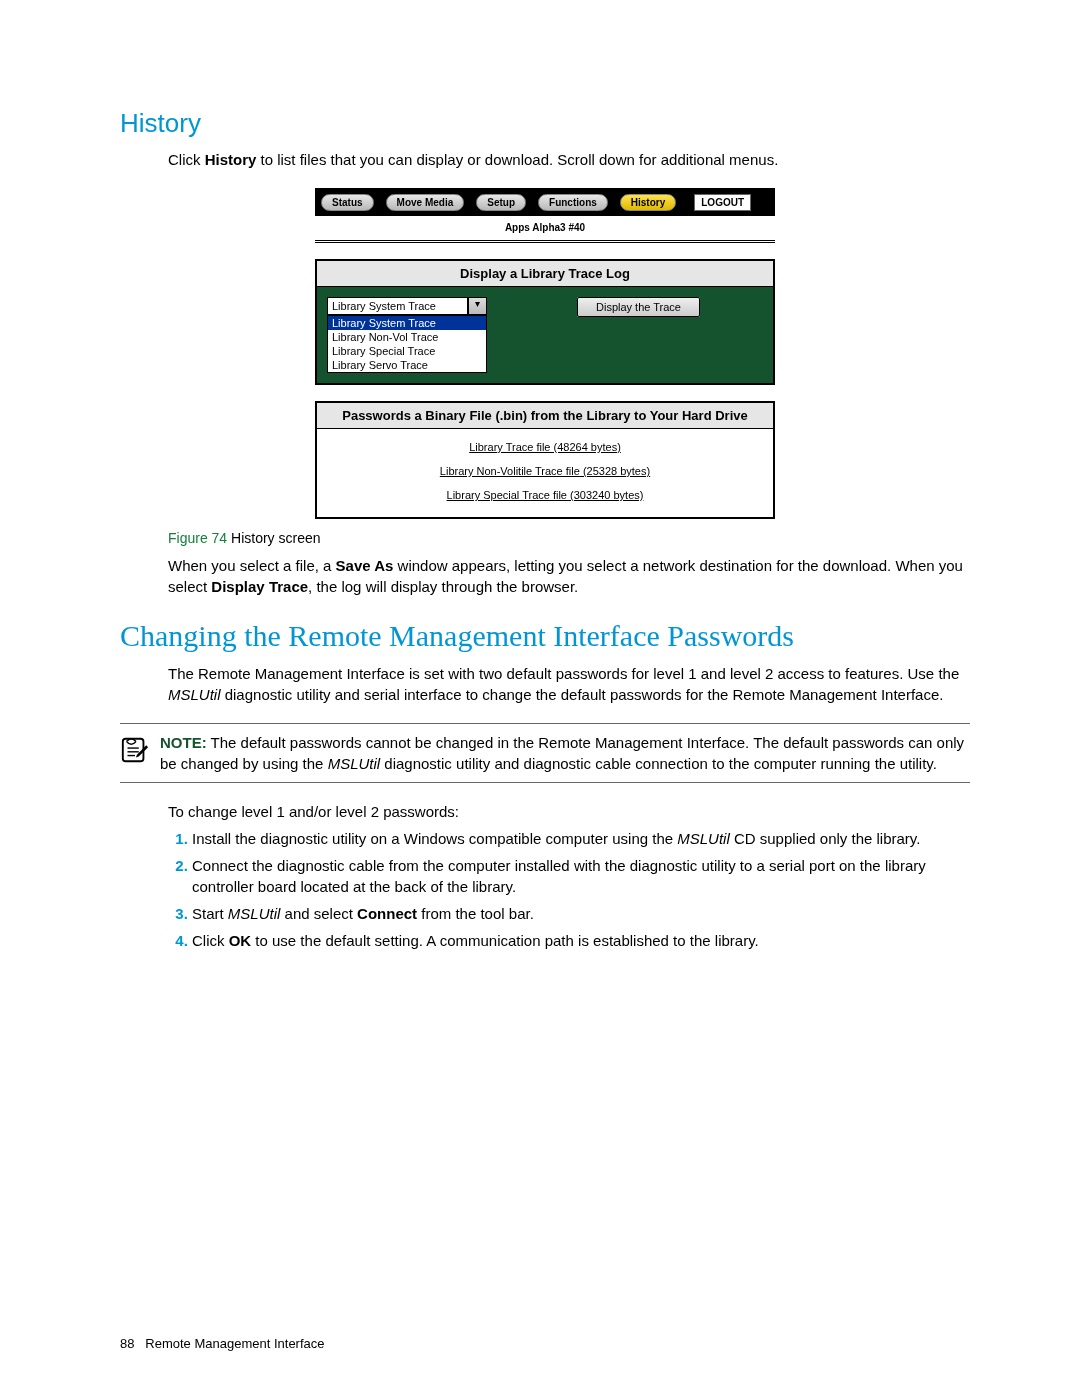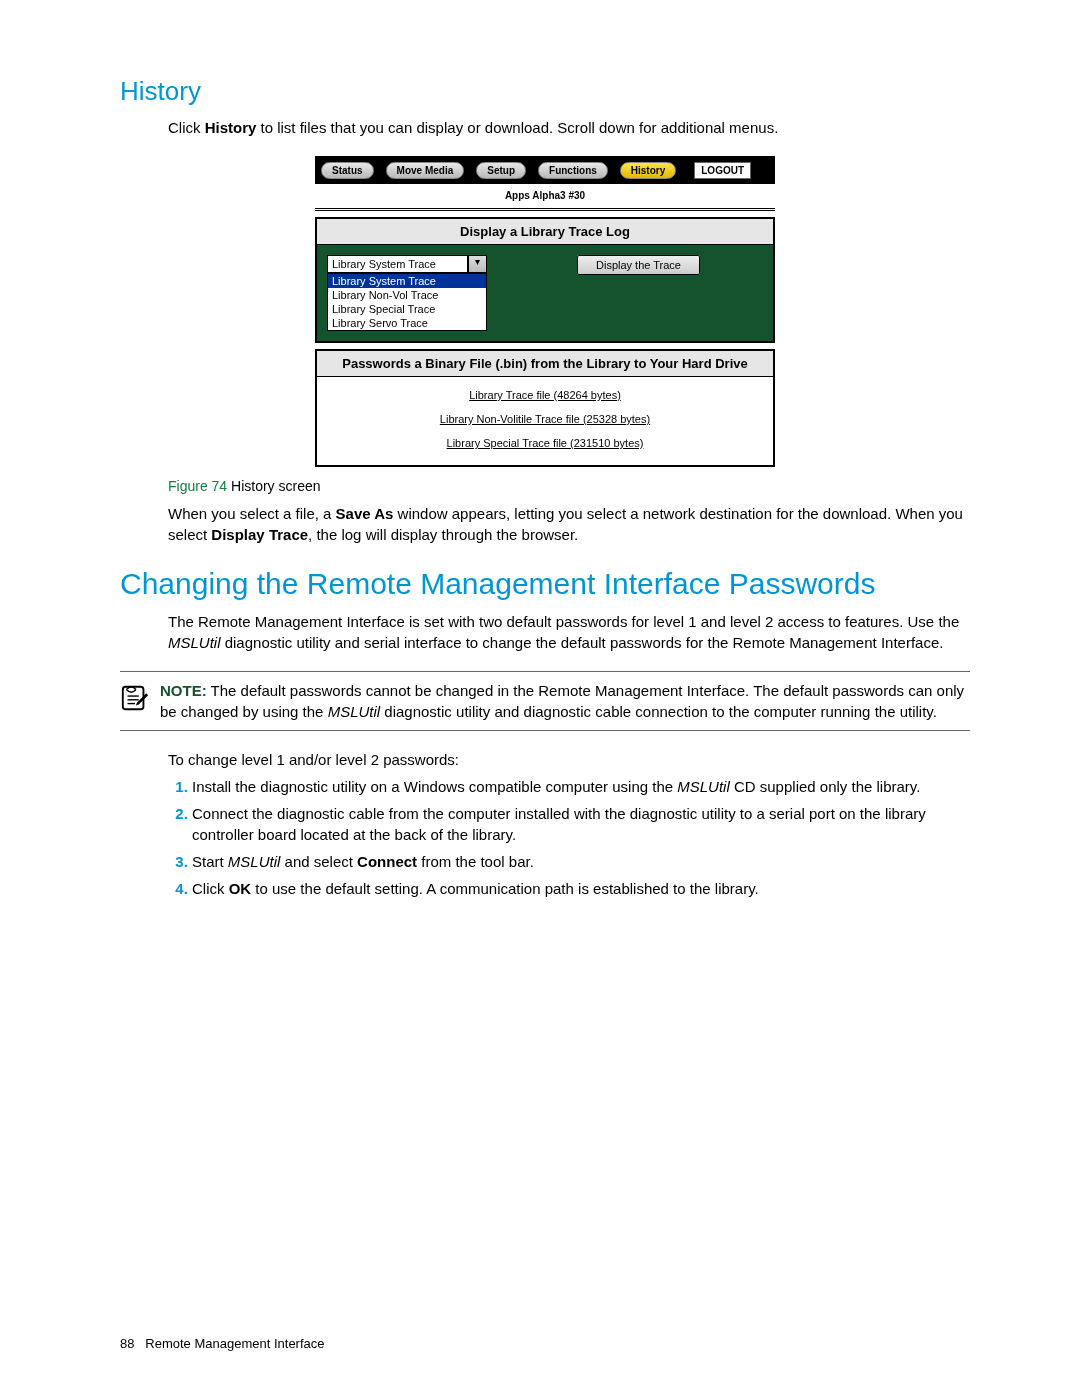--- a/index.html
+++ b/index.html
@@ -6,37 +6,37 @@
     margin: 0;
     padding: 0;
     background: #fff;
     font-family: Arial, Helvetica, sans-serif;
     font-size: 15px;
     color: #000;
   }
   .page {
     width: 1080px;
     min-height: 1397px;
-    padding: 76px 110px 60px 120px;
+    padding: 108px 110px 60px 120px;
     box-sizing: border-box;
     position: relative;
   }
   .h2 {
     color: #0096d6;
     font-size: 26px;
     font-weight: 400;
     margin: 0 0 10px 0;
     font-family: "Helvetica Neue", Arial, sans-serif;
   }
   .h1 {
     color: #0096d6;
     font-size: 30px;
     font-weight: 400;
     margin: 22px 0 10px 0;
-    font-family: Liberation Sans, sans-serif;
+    font-family: Liberation Serif, serif;
   }
   .body-indent {
     margin-left: 48px;
     line-height: 1.4;
   }
   p { margin: 6px 0; }
   .bold { font-weight: bold; }
   .italic { font-style: italic; }
   .screenshot {
     width: 460px;
@@ -78,21 +78,21 @@
     text-align: center;
     padding: 6px 0;
   }
   .hr-double {
     border: none;
     border-top: 1px solid #000;
     margin: 1px 0;
   }
   .panel {
     border: 2px solid #000;
-    margin-top: 6px;
+    margin-top: 16px;
     background: #e6e6e6;
   }
   .panel-header {
     font-weight: bold;
     text-align: center;
     padding: 5px;
     font-size: 13px;
     background: #e6e6e6;
     border-bottom: 1px solid #000;
   }
@@ -193,21 +193,21 @@
 
   <div class="screenshot">
     <div class="navbar">
       <span class="pill">Status</span>
       <span class="pill">Move Media</span>
       <span class="pill">Setup</span>
       <span class="pill">Functions</span>
       <span class="pill active">History</span>
       <span class="logout">LOGOUT</span>
     </div>
-    <div class="sub-label">Apps Alpha3 #30</div>
+    <div class="sub-label">Apps Alpha3 #40</div>
     <hr class="hr-double">
       <hr class="hr-double">
 
     <div class="panel">
       <div class="panel-header">Display a Library Trace Log</div>
       <div class="panel-body">
         <div class="trace-controls">
           <div class="dropdown-wrapper">
             <div style="display:flex">
               <div class="dropdown-input">
@@ -227,21 +227,21 @@
           </div>
         </div>
       </div>
     </div>
 
     <div class="panel">
       <div class="panel-header">Passwords a Binary File (.bin) from the Library to Your Hard Drive</div>
       <div class="download-links">
         <div>Library Trace file (48264 bytes)</div>
         <div>Library Non-Volitile Trace file (25328 bytes)</div>
-        <div>Library Special Trace file (231510 bytes)</div>
+        <div>Library Special Trace file (303240 bytes)</div>
       </div>
     </div>
   </div>
 
   <div class="body-indent">
     <div class="figure-caption">
       <span class="lbl">Figure 74</span><span> History screen</span>
     </div>
     <p>
       <span>When you select a file, a </span><span class="bold">Save As</span><span> window appears, letting you select a network destination for the download. When you select </span><span class="bold">Display Trace</span><span>, the log will display through the browser.</span>

